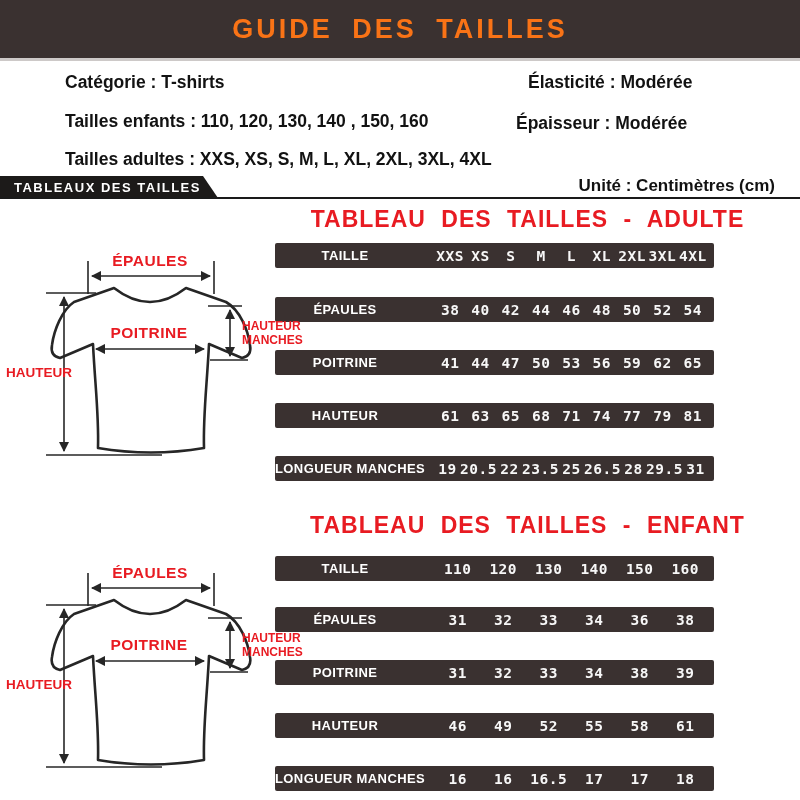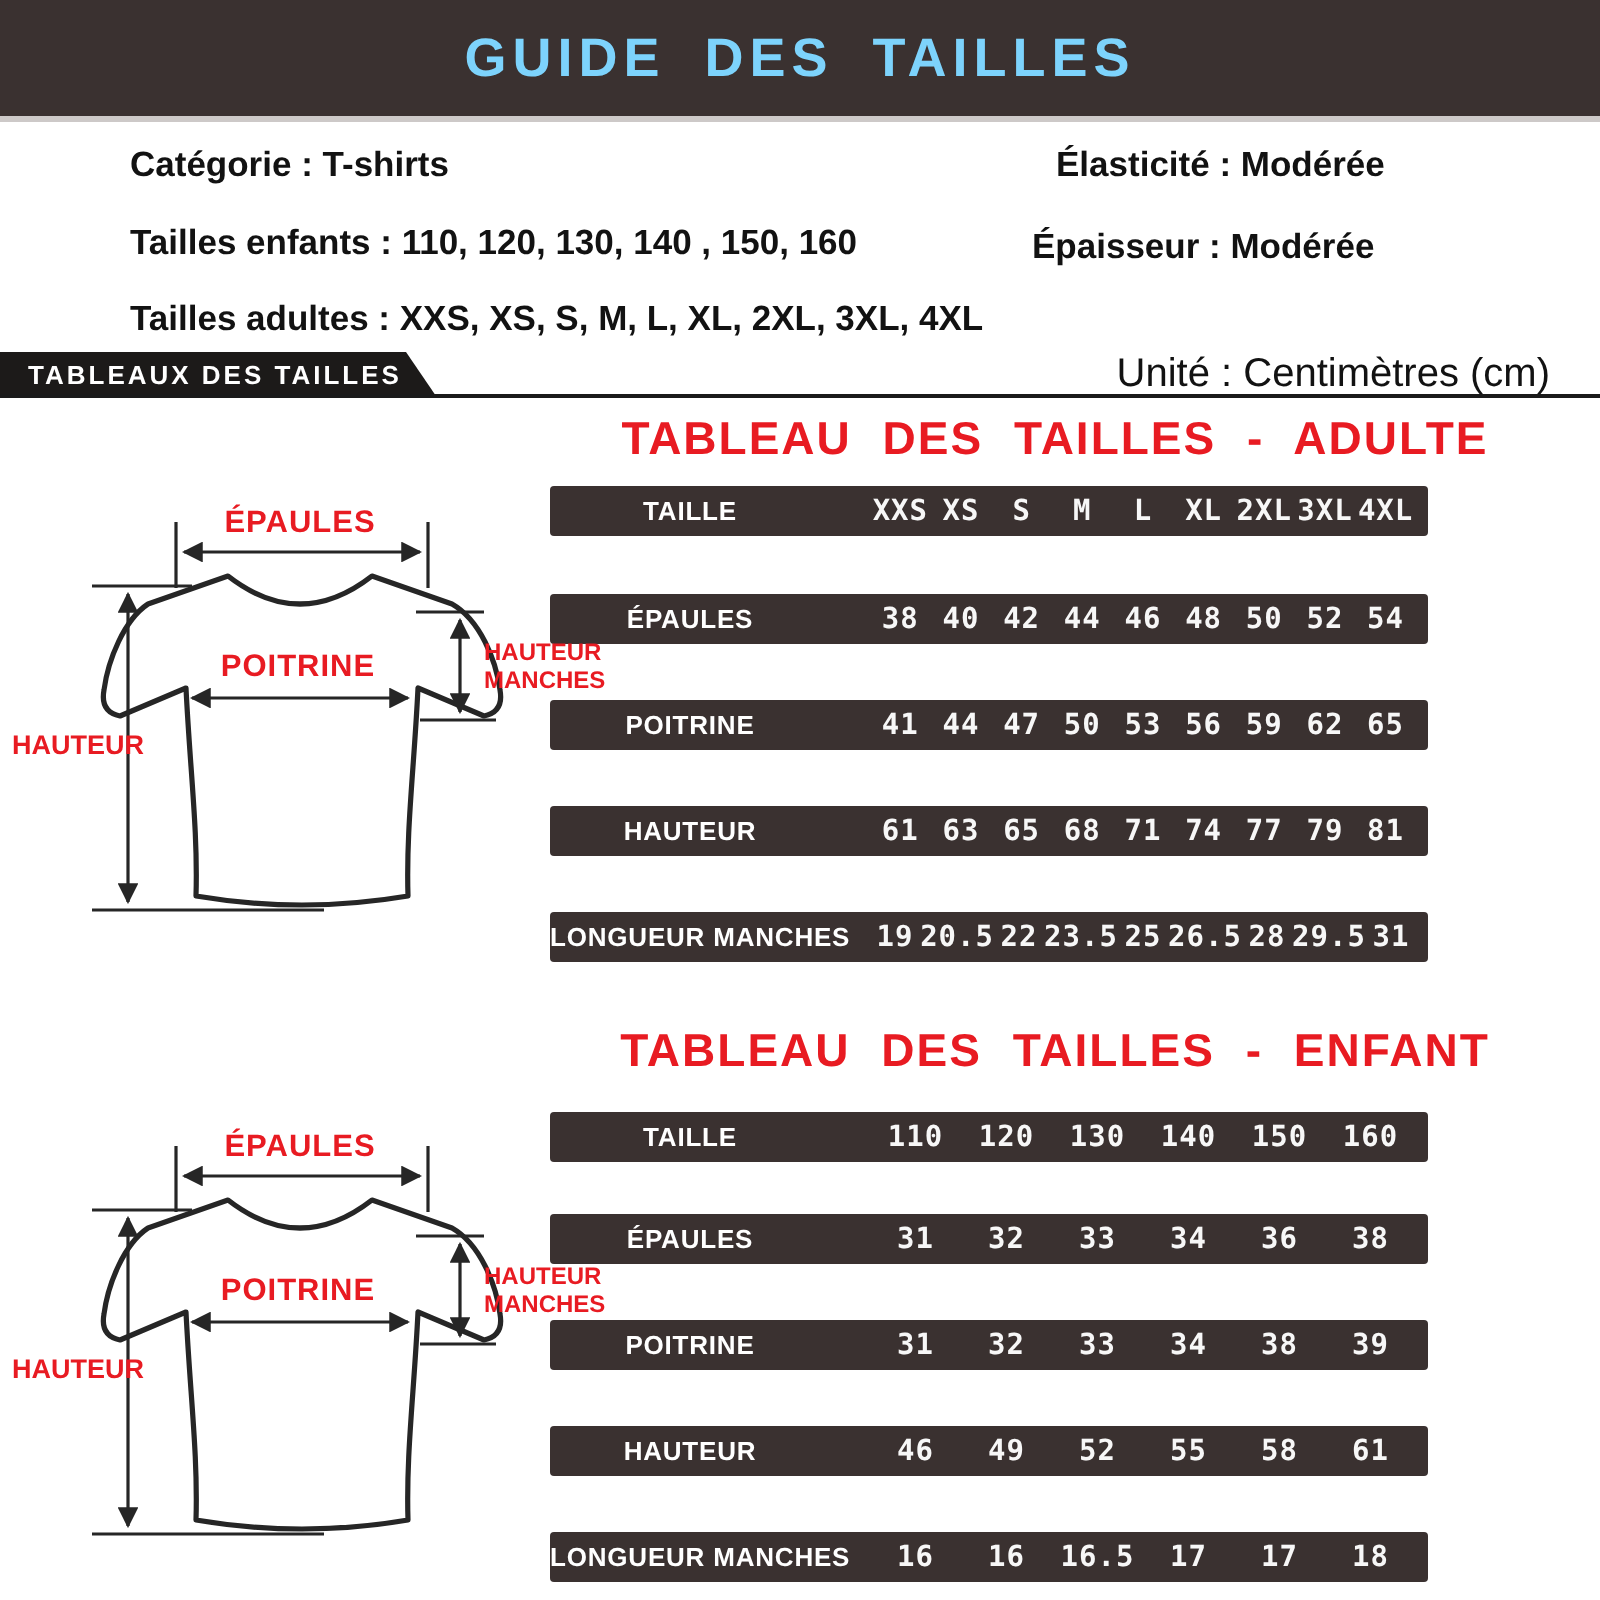--- a/index.html
+++ b/index.html
@@ -3,37 +3,37 @@
 <meta charset="utf-8">
 <style>
   html,body{margin:0;padding:0;}
   body{width:800px;height:800px;background:#ffffff;font-family:"Liberation Sans",sans-serif;
        -webkit-font-smoothing:antialiased;}
   .page{position:relative;width:800px;height:800px;overflow:hidden;background:#fff;}
 
   
   .top-banner{position:absolute;left:0;top:0;width:800px;height:58px;background:#3a3130;
               display:flex;align-items:center;justify-content:center;}
-  .top-banner .title{color:#7dd3fc;font-size:27px;font-weight:800;letter-spacing:3px;word-spacing:9px;}
+  .top-banner .title{color:#f97316;font-size:27px;font-weight:800;letter-spacing:3px;word-spacing:9px;}
   .banner-underline{position:absolute;left:0;top:58px;width:800px;height:3px;background:#cdc9c8;}
 
   
   .info-item{position:absolute;font-size:17.5px;font-weight:700;color:#121212;white-space:nowrap;}
   .i-cat{left:65px;top:72px;}
   .i-enf{left:65px;top:111px;}
   .i-adu{left:65px;top:149px;}
   .i-ela{left:528px;top:72px;}
   .i-epa{left:516px;top:113px;}
 
   
   .ribbon{position:absolute;left:0;top:176px;width:218px;height:22px;background:#1c1a19;
           clip-path:polygon(0 0,203px 0,218px 100%,0 100%);
           display:flex;align-items:center;}
   .ribbon span{color:#fff;font-size:13px;font-weight:800;letter-spacing:1.5px;padding-left:14px;white-space:nowrap;}
-  .unit{position:absolute;right:25px;top:176px;font-size:20px;font-weight:400;color:#121212;white-space:nowrap;text-align:center;}
+  .unit{position:absolute;right:25px;top:176px;font-size:17px;font-weight:700;color:#121212;white-space:nowrap;text-align:center;}
   .rule{position:absolute;left:0;top:197px;width:800px;height:2px;background:#1a1a1a;}
 
   
   .tbl-title{position:absolute;left:270px;width:515px;text-align:center;color:#e81b22;
              font-size:23px;font-weight:800;letter-spacing:1px;word-spacing:8px;white-space:nowrap;}
   .t-adult{top:206px;}
   .t-child{top:512px;}
 
   
   .bar{position:absolute;left:275px;width:439px;height:25px;background:#3a3130;border-radius:2px;

